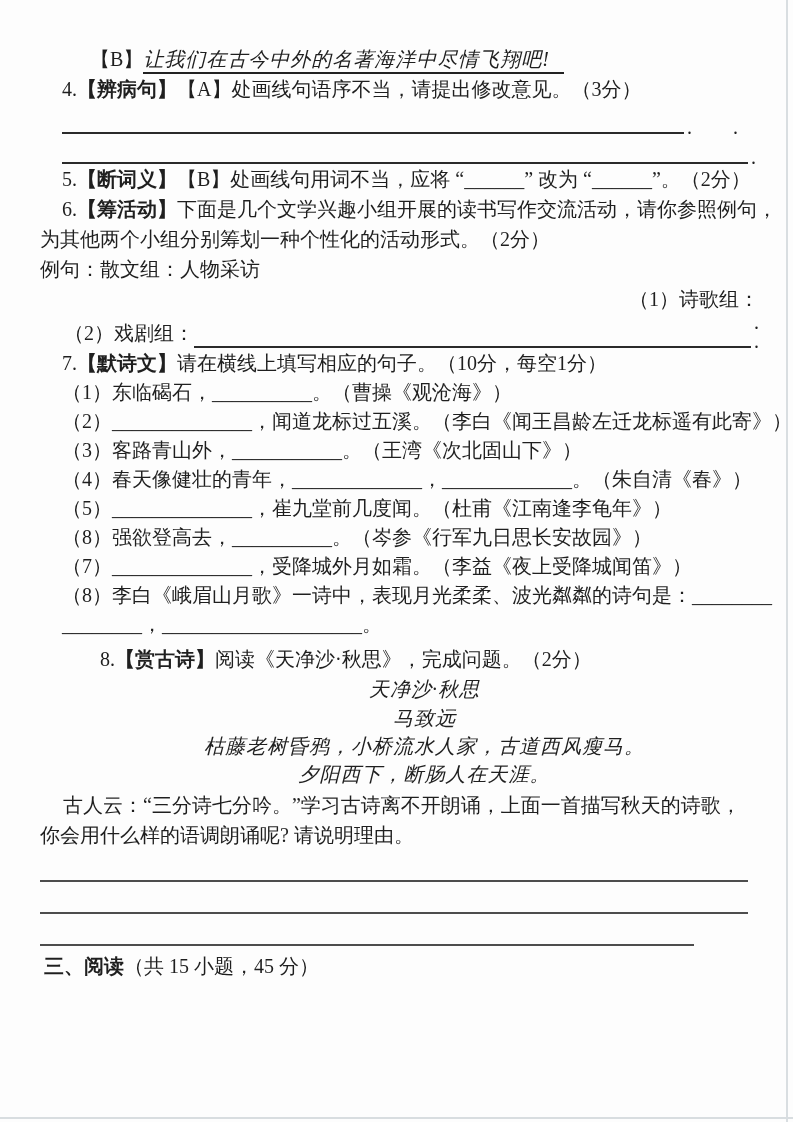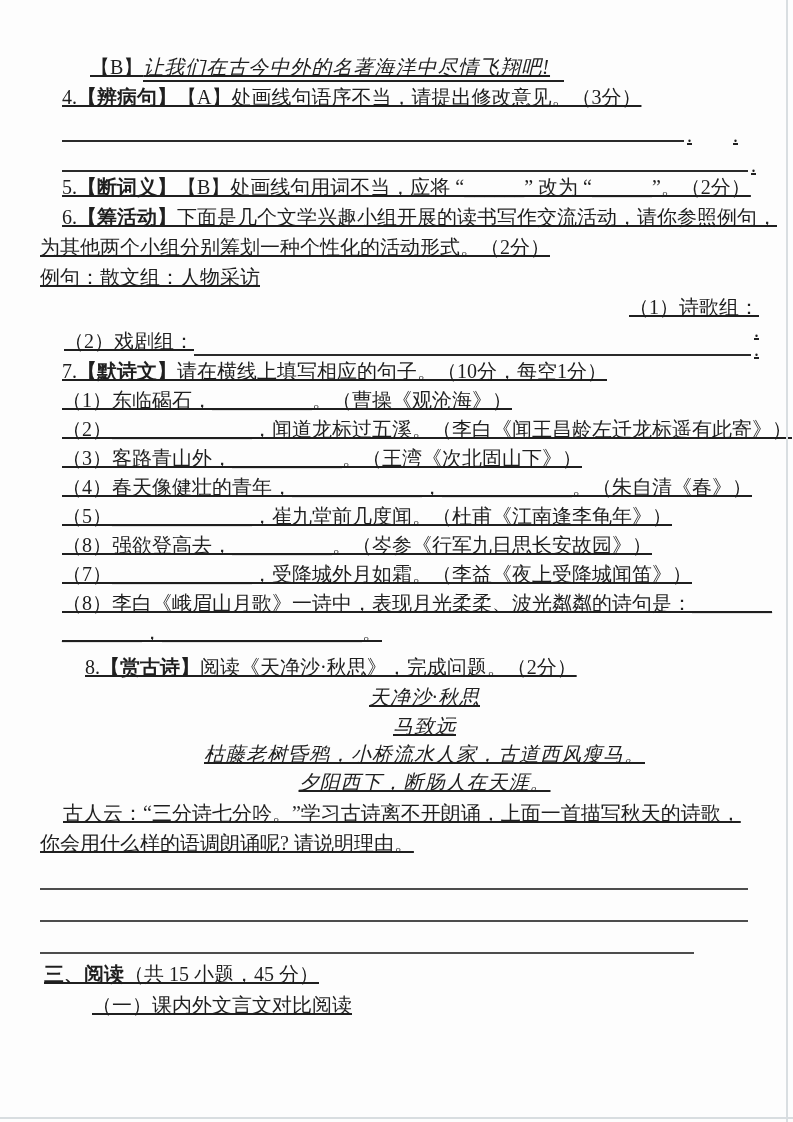--- a/index.html
+++ b/index.html
@@ -11,24 +11,23 @@
   .page{
     position:relative;
     width:793px;height:1122px;
     background:#fdfdfd;
     color:#1f1f1f;
     font-size:20px;
     overflow:hidden;
   }
   .content{
     position:absolute;
-    top:8px;left:0;
+    top:0;left:0;
     width:719px;
     padding:44px 16px 0 40px;
-    text-decoration:underline;
   }
   .l{
     margin-left:22px;
     line-height:30px;
     height:30px;
     white-space:nowrap;
   }
   .tag{
     font-weight:700;
     font-family:"Liberation Sans","DejaVu Sans",sans-serif;
@@ -57,21 +56,21 @@
   }
   .spacer38{ width:38px; }
   .lbl{ white-space:nowrap; line-height:30px; }
   .grow{ flex:1; }
   .q7i{
     margin-left:22px;
     line-height:29px;
     height:29px;
     white-space:nowrap;
   }
-  .ind-q8{ margin-left:45px; margin-top:5px; }
+  .ind-q8{ margin-left:60px; margin-top:5px; }
   .ind-para{ margin-left:23px; }
   .flush{ margin-left:0; }
   .sec{ margin-left:4px; margin-top:4px; height:32px; line-height:32px;}
   .sub{ margin-left:52px; }
   .center{
     text-align:center;
     padding-left:50px;
     line-height:28px;
     height:28px;
     white-space:nowrap;
@@ -156,19 +155,18 @@
       <span class="rule rule-light" style="width:708px;"></span>
     </div>
     <div class="blankrow flush ansgap">
       <span class="rule rule-light" style="width:708px;"></span>
     </div>
     <div class="blankrow flush ansgap">
       <span class="rule rule-light" style="width:654px;"></span>
     </div>
 
     <div class="l sec"><span class="tag">三、阅读</span><span>（共 15 小题，45 分）</span></div>
-    <div class="l sub">（一）课内外文言文对比阅读</div>
 
   </div>
 
   <div class="edge-v"></div>
   <div class="edge-h"></div>
 </div>
 
 </body></html>

